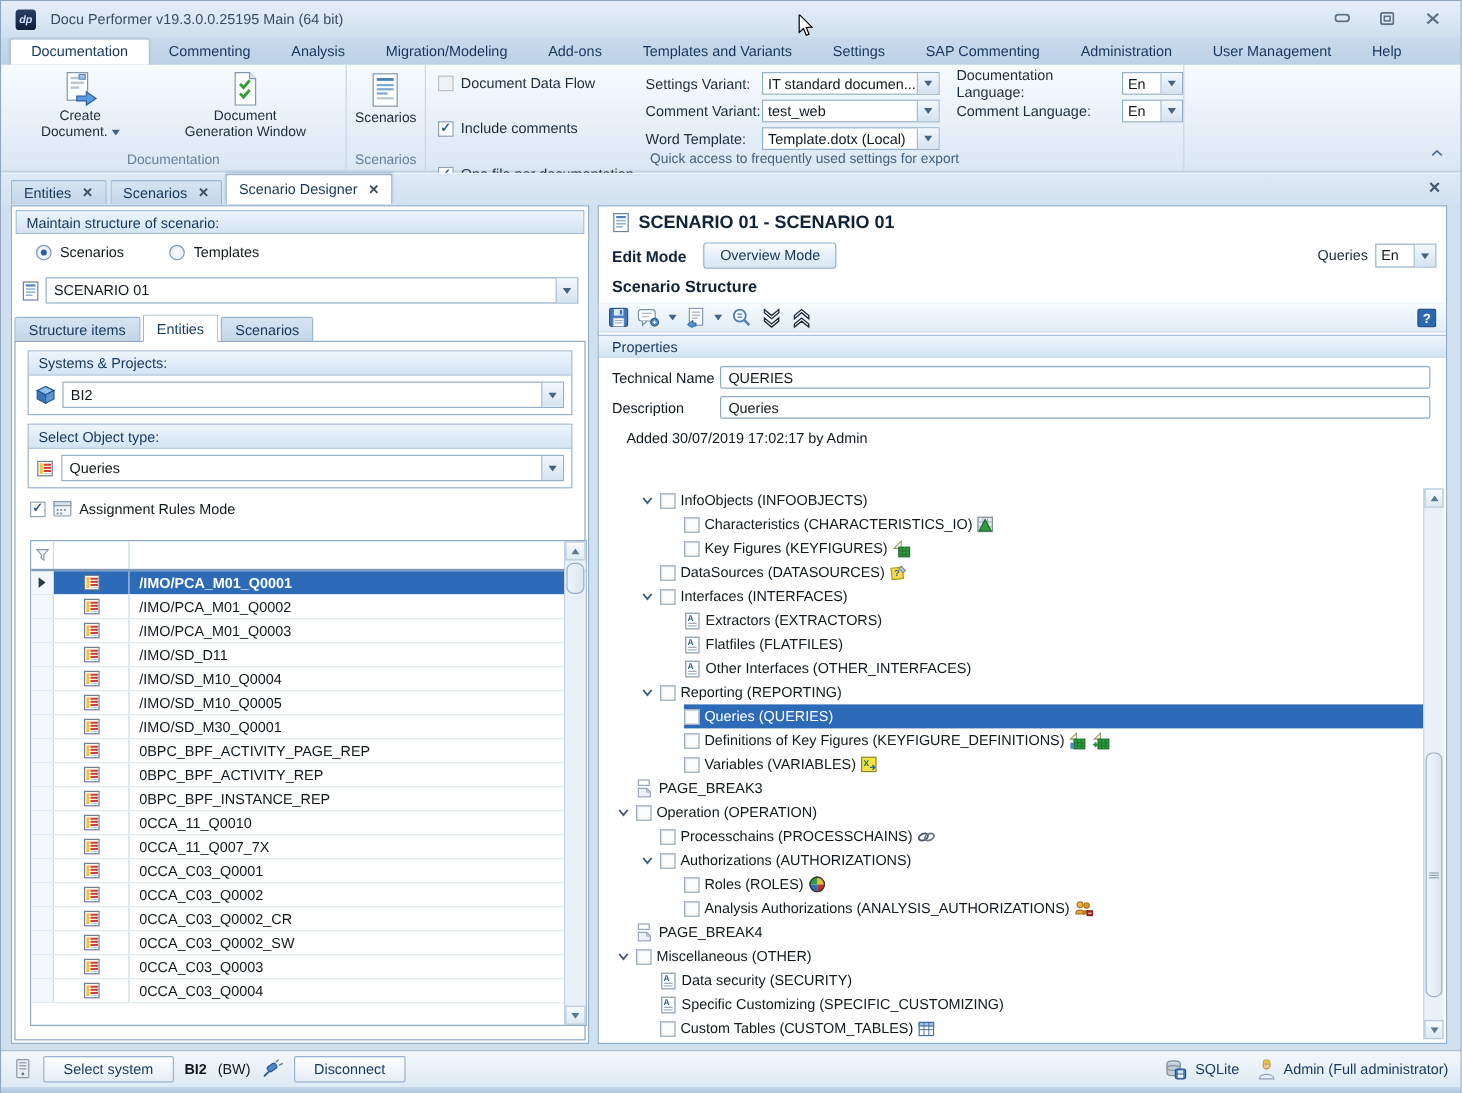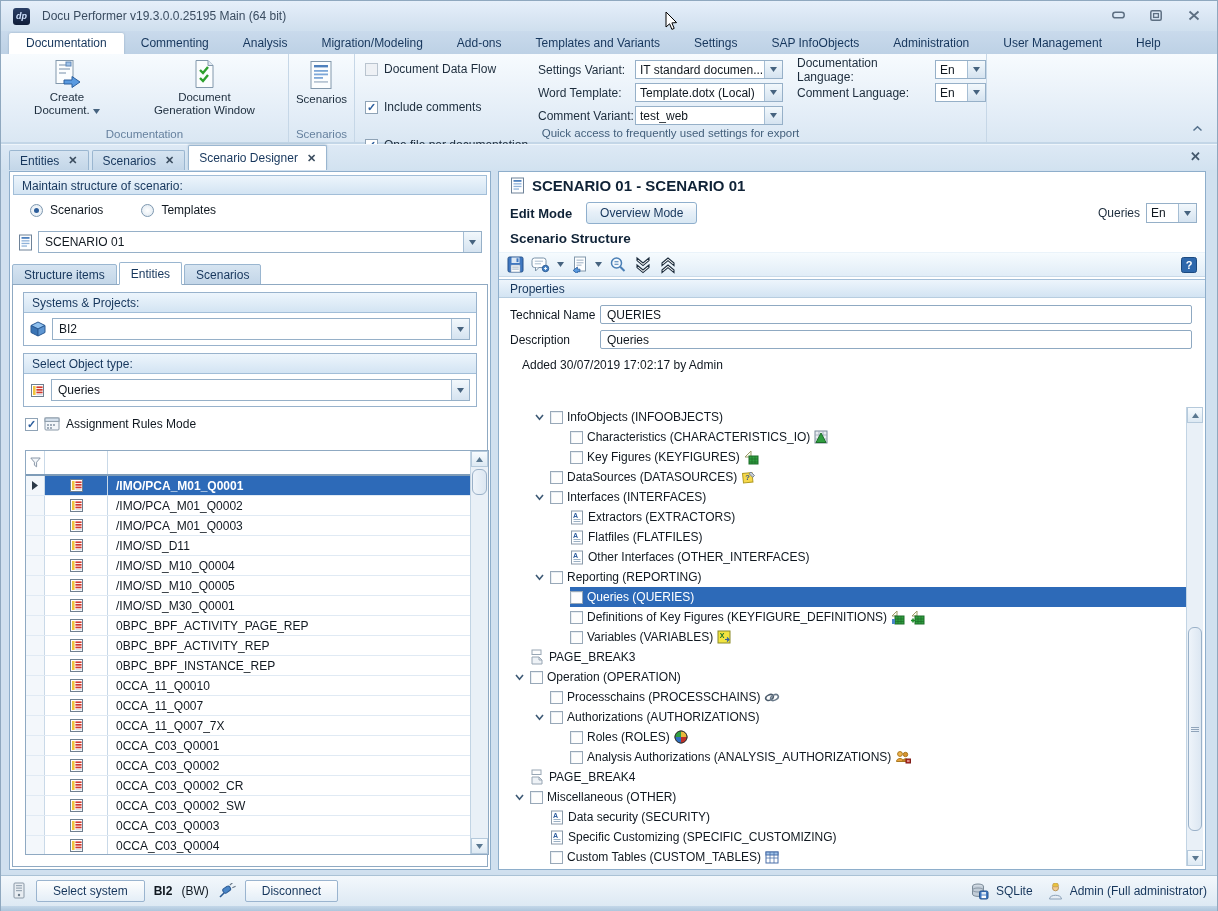--- a/index.html
+++ b/index.html
@@ -168,21 +168,21 @@
   </div>
 
   <div class="band" id="ribbontabs">
       <div class="rtab active">Documentation</div>
       <div class="rtab">Commenting</div>
       <div class="rtab">Analysis</div>
       <div class="rtab">Migration/Modeling</div>
       <div class="rtab">Add-ons</div>
       <div class="rtab">Templates and Variants</div>
       <div class="rtab">Settings</div>
-      <div class="rtab">SAP InfoObjects</div>
+      <div class="rtab">SAP Commenting</div>
       <div class="rtab">Administration</div>
       <div class="rtab">User Management</div>
       <div class="rtab">Help</div>
     </div>
 
   <div class="band" id="ribbonbody">
     <div class="rgroup" id="grp-doc">
       <div class="bigbtn">
           <div class="bicon">
             <svg width="32" height="32" viewBox="0 0 32 32">
@@ -251,34 +251,34 @@
               <div class="rcombo">
                 <span class="val">IT standard documen...</span>
                 <span class="combo-arrow">
                   <svg width="7" height="5">
                     <path d="M0 0 h7 l-3.5 5z" fill="#46637f"></path>
                   </svg>
                 </span>
               </div>
             </div>
             <div class="vrow">
+              <span class="vlabel">Comment Variant:</span>
+              <div class="rcombo">
+                <span class="val">test_web</span>
+                <span class="combo-arrow">
+                  <svg width="7" height="5">
+                    <path d="M0 0 h7 l-3.5 5z" fill="#46637f"></path>
+                  </svg>
+                </span>
+              </div>
+            </div>
+            <div class="vrow">
               <span class="vlabel">Word Template:</span>
               <div class="rcombo">
                 <span class="val">Template.dotx (Local)</span>
-                <span class="combo-arrow">
-                  <svg width="7" height="5">
-                    <path d="M0 0 h7 l-3.5 5z" fill="#46637f"></path>
-                  </svg>
-                </span>
-              </div>
-            </div>
-            <div class="vrow">
-              <span class="vlabel">Comment Variant:</span>
-              <div class="rcombo">
-                <span class="val">test_web</span>
                 <span class="combo-arrow">
                   <svg width="7" height="5">
                     <path d="M0 0 h7 l-3.5 5z" fill="#46637f"></path>
                   </svg>
                 </span>
               </div>
             </div>
           </div>
         <div id="langRows">
             <div class="lrow">
@@ -588,34 +588,20 @@
                   <svg width="15" height="15" viewBox="0 0 15 15">
                     <rect x="1.5" y="1.5" width="12" height="12" fill="#fff" stroke="#6e7f90"></rect>
                     <rect x="3" y="3" width="2.6" height="9" fill="#f0c43c"></rect>
                     <rect x="6.4" y="3.4" width="6.2" height="1.7" fill="#d23b2f"></rect>
                     <rect x="6.4" y="6" width="6.2" height="1.7" fill="#d23b2f"></rect>
                     <rect x="6.4" y="8.6" width="6.2" height="1.7" fill="#d23b2f"></rect>
                     <rect x="6.4" y="11.2" width="6.2" height="1" fill="#c9d2da"></rect>
                   </svg>
                 </span>
                 <span class="c2">0CCA_11_Q0010</span>
-              </div>
-              <div class="qrow">
-                <span class="c0"></span>
-                <span class="c1">
-                  <svg width="15" height="15" viewBox="0 0 15 15">
-                    <rect x="1.5" y="1.5" width="12" height="12" fill="#fff" stroke="#6e7f90"></rect>
-                    <rect x="3" y="3" width="2.6" height="9" fill="#f0c43c"></rect>
-                    <rect x="6.4" y="3.4" width="6.2" height="1.7" fill="#d23b2f"></rect>
-                    <rect x="6.4" y="6" width="6.2" height="1.7" fill="#d23b2f"></rect>
-                    <rect x="6.4" y="8.6" width="6.2" height="1.7" fill="#d23b2f"></rect>
-                    <rect x="6.4" y="11.2" width="6.2" height="1" fill="#c9d2da"></rect>
-                  </svg>
-                </span>
-                <span class="c2">0CCA_11_Q007</span>
               </div>
               <div class="qrow">
                 <span class="c0"></span>
                 <span class="c1">
                   <svg width="15" height="15" viewBox="0 0 15 15">
                     <rect x="1.5" y="1.5" width="12" height="12" fill="#fff" stroke="#6e7f90"></rect>
                     <rect x="3" y="3" width="2.6" height="9" fill="#f0c43c"></rect>
                     <rect x="6.4" y="3.4" width="6.2" height="1.7" fill="#d23b2f"></rect>
                     <rect x="6.4" y="6" width="6.2" height="1.7" fill="#d23b2f"></rect>
                     <rect x="6.4" y="8.6" width="6.2" height="1.7" fill="#d23b2f"></rect>

